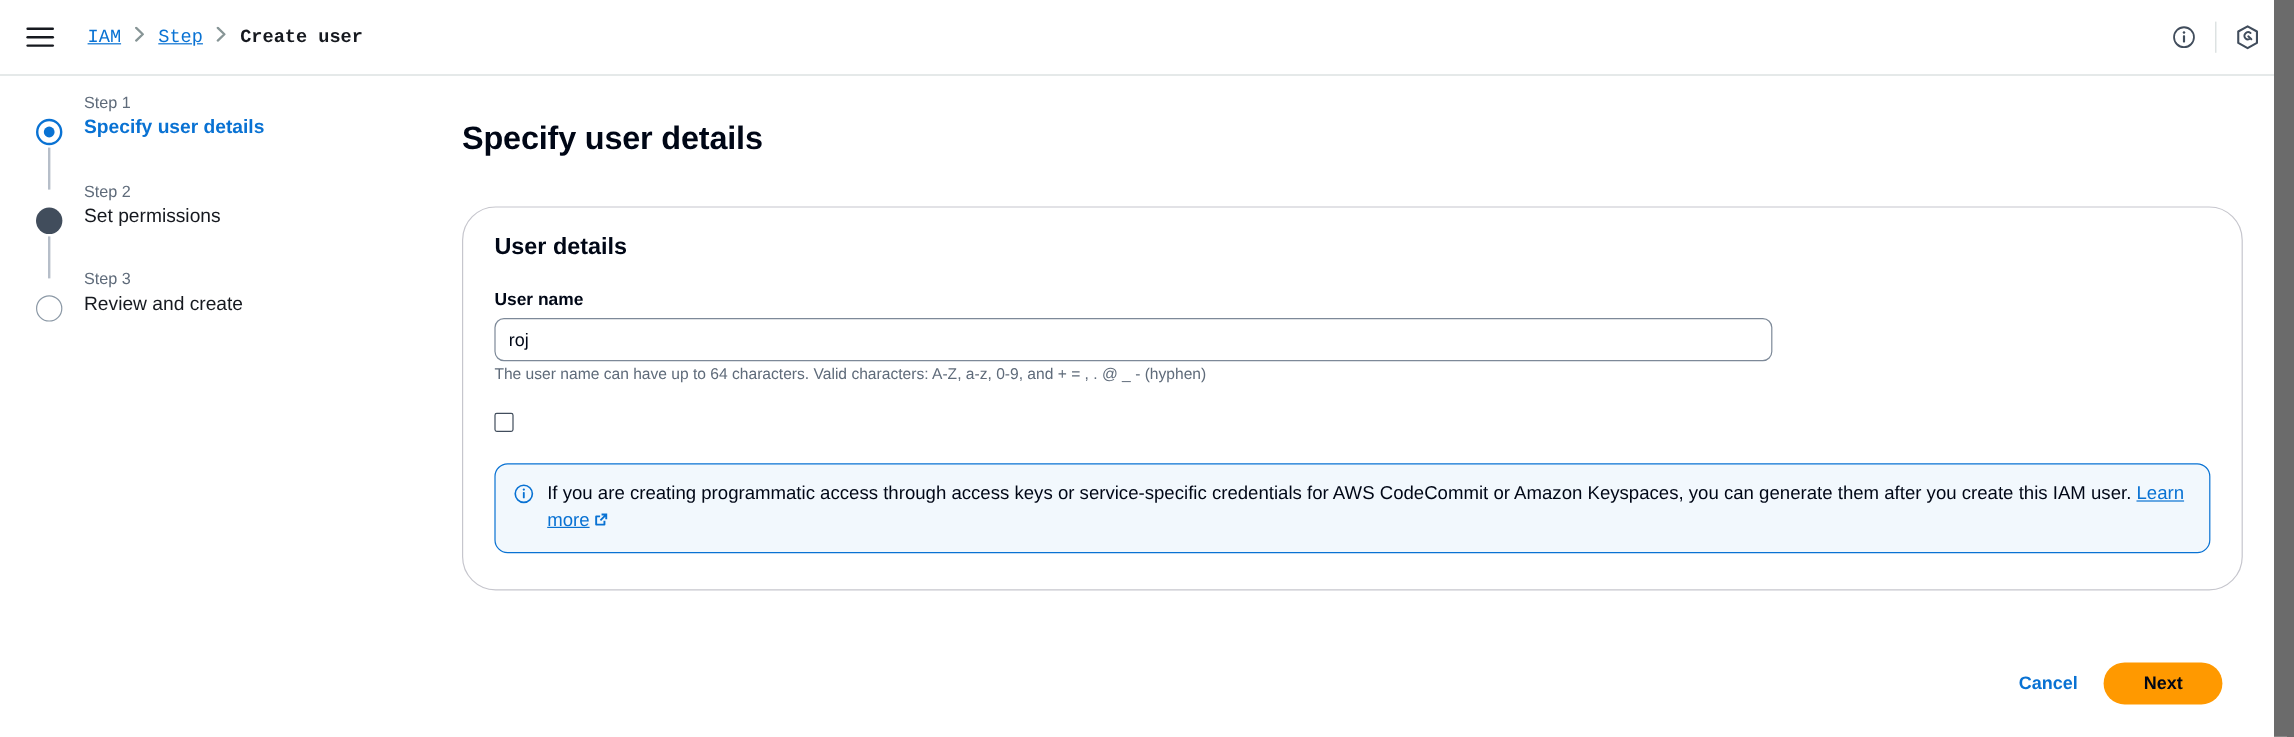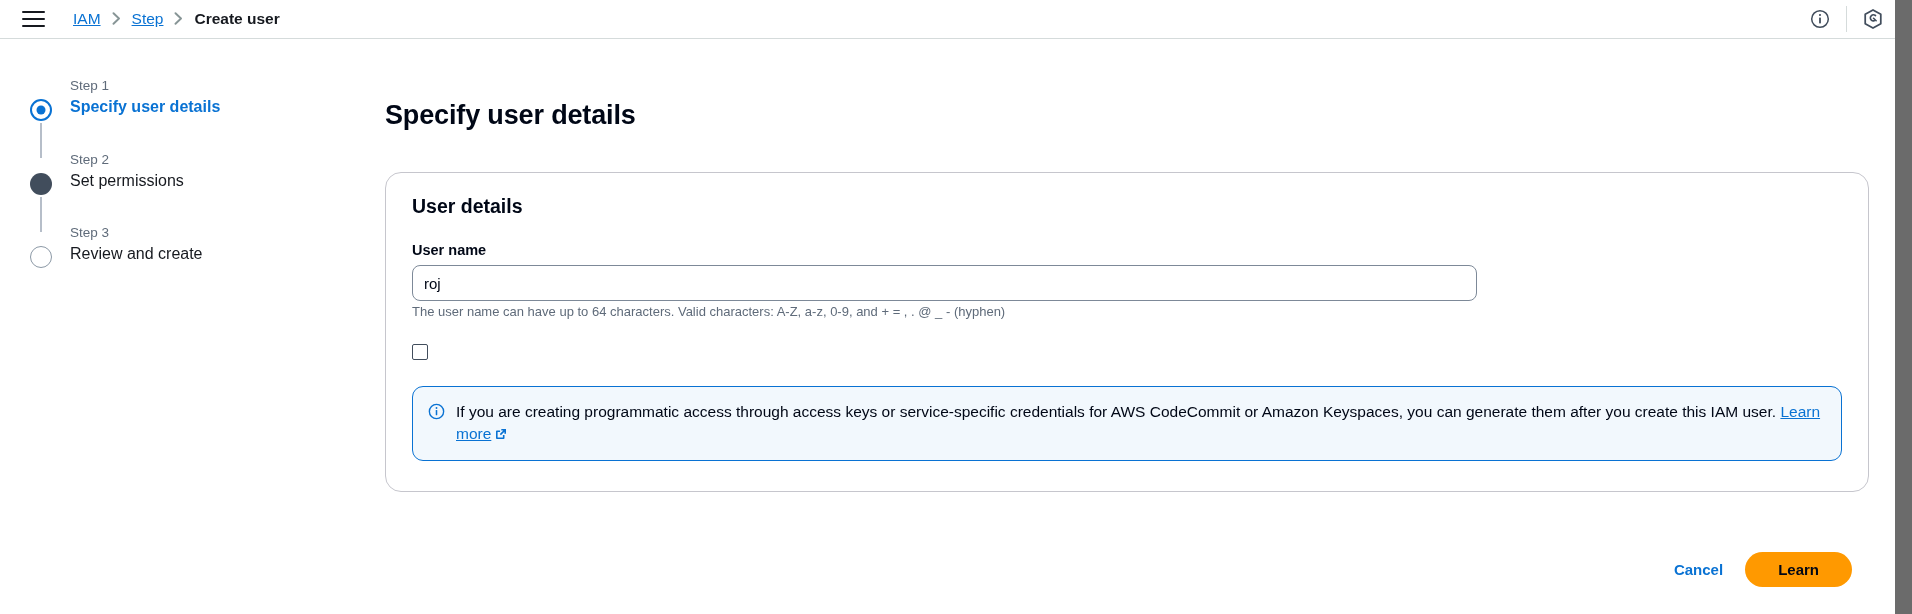--- a/index.html
+++ b/index.html
@@ -8,24 +8,24 @@
     width: 1912px; height: 614px;
     overflow: hidden;
     background: #ffffff;
     font-family: "Liberation Sans", sans-serif;
     -webkit-font-smoothing: antialiased;
   }
 
   
   .topbar {
     position: absolute; top: 0; left: 0;
-    width: 1895px; height: 39px;
+    width: 1895px; height: 63px;
     background: #ffffff;
     border-bottom: 1px solid #d5dbdb;
-    display: flex; align-items: center;
+    display: flex; align-items: center; font-family: Liberation Mono, monospace;
   }
   .hamburger {
     margin-left: 22px;
     width: 26px; height: 26px;
     display: flex; flex-direction: column;
     justify-content: center; gap: 5px;
     cursor: pointer;
   }
   .hamburger span {
     display: block; height: 2.2px; width: 23px;
@@ -121,21 +121,21 @@
   .page-title {
     position: absolute; top: 100px; left: 385px;
     font-size: 27px; font-weight: 700; color: #000716;
     letter-spacing: -0.15px;
   }
   .card {
     position: absolute; top: 172px; left: 385px;
     width: 1484px;
     background: #ffffff;
     border: 1px solid #c6c6cd;
-    border-radius: 16px;
+    border-radius: 28px;
     padding: 22px 26px 30px 26px;
   }
   .card-title {
     font-size: 19.5px; font-weight: 700;
     color: #000716; margin-bottom: 24px;
   }
   .field-label {
     font-size: 14.5px; font-weight: 700;
     color: #000716; margin-bottom: 7px;
   }
@@ -321,18 +321,18 @@
       <span>If you are creating programmatic access through access keys or service-specific credentials for AWS CodeCommit or Amazon Keyspaces, you can generate them after you create this IAM user. </span><a class="link ul"><span>Learn more</span></a><span class="ext"><svg width="12" height="12" viewBox="0 0 12 12" aria-hidden="true">
             <path d="M1 3.4 A0.9 0.9 0 0 1 1.9 2.5 H5.1 V4.1 H2.6 V9.4 H7.9 V6.9 H9.5 V10.1 A0.9 0.9 0 0 1 8.6 11 H1.9 A0.9 0.9 0 0 1 1 10.1 Z" fill="#0972d3"></path>
             <path d="M6.3 1 H11 V5.7 H9.4 V3.7 L5.9 7.2 L4.8 6.1 L8.3 2.6 H6.3 Z" fill="#0972d3"></path>
           </svg></span>
     </div>
   </div>
 </div>
 
 <div class="footer">
   <button class="cancel-btn">Cancel</button>
-  <button class="next-btn">Learn</button>
+  <button class="next-btn">Next</button>
 </div>
 
 <div class="scrollbar-track">
   <div class="scrollbar-thumb"></div>
 </div>
 
 </body></html>

